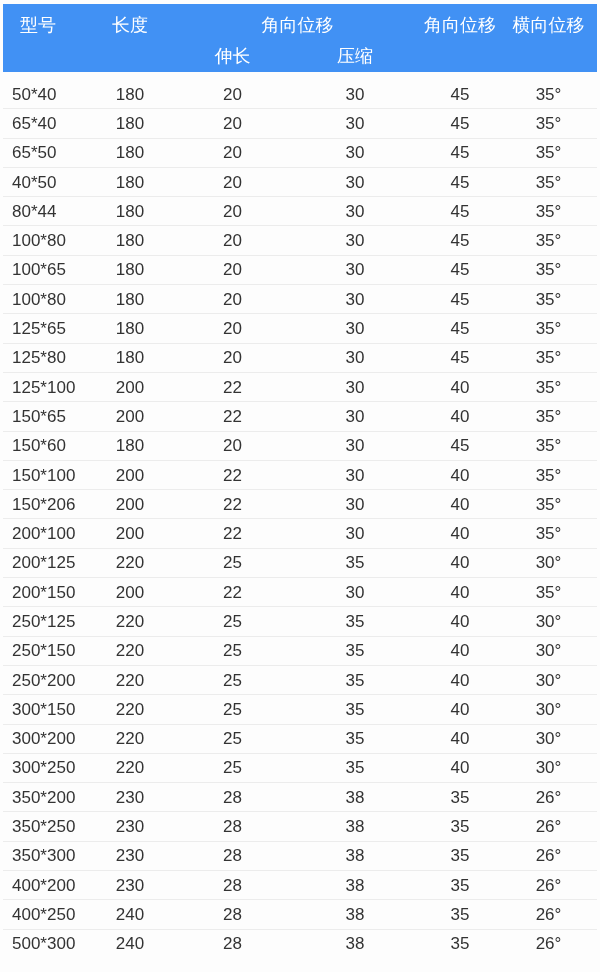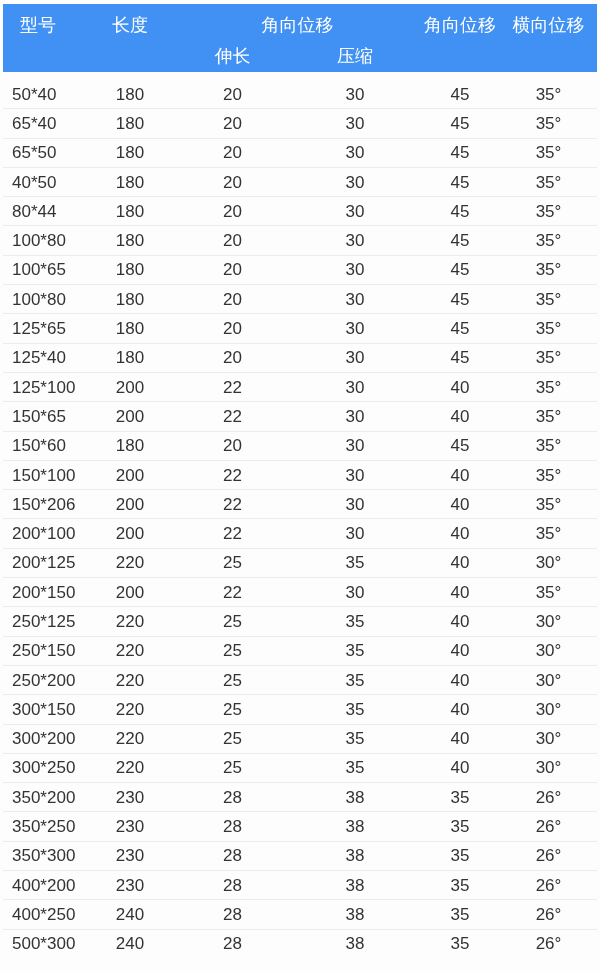--- a/index.html
+++ b/index.html
@@ -166,21 +166,21 @@
         </tr>
         <tr>
           <td class="c-model">125*65</td>
           <td>180</td>
           <td>20</td>
           <td>30</td>
           <td>45</td>
           <td>35°</td>
         </tr>
         <tr>
-          <td class="c-model">125*40</td>
+          <td class="c-model">125*80</td>
           <td>180</td>
           <td>20</td>
           <td>30</td>
           <td>45</td>
           <td>35°</td>
         </tr>
         <tr>
           <td class="c-model">125*100</td>
           <td>200</td>
           <td>22</td>

